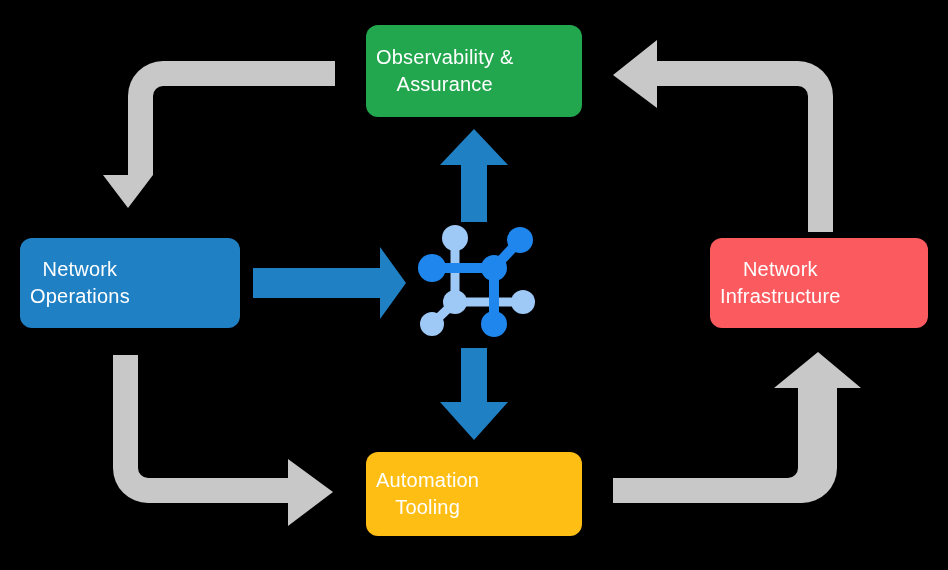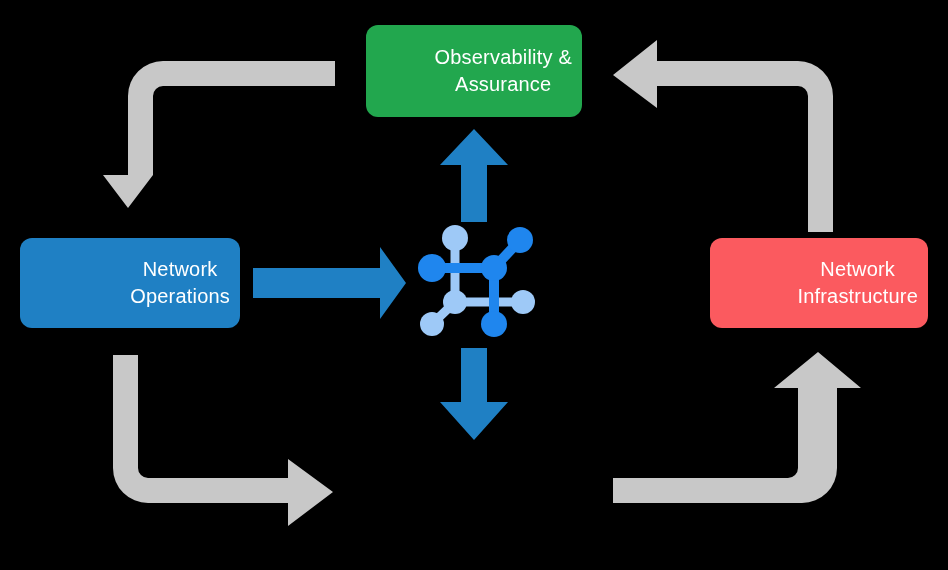--- a/index.html
+++ b/index.html
@@ -25,21 +25,21 @@
     top: 0;
     left: 0;
     width: 948px;
     height: 570px;
   }
   .node-box {
     position: absolute;
     border-radius: 12px;
     display: flex;
     align-items: center;
-    justify-content: flex-end;
+    justify-content: flex-start;
     text-align: center;
     color: #ffffff;
     font-size: 20px;
     line-height: 1.35;
     font-weight: 400;
     letter-spacing: 0.2px;
     box-sizing: border-box;
     padding: 6px 10px;
     user-select: none;
   }
@@ -130,14 +130,18 @@
   <div class="node-box" id="box-network-operations" style="background:#1f80c4">
     <span class="node-label">Network
 Operations</span>
   </div>
 
   <div class="node-box" id="box-network-infrastructure" style="background:#fb5a5f">
     <span class="node-label">Network
 Infrastructure</span>
   </div>
 
+  <div class="node-box" id="box-automation-tooling" style="background:#ffbe14">
+    <span class="node-label">Automation
+Tooling</span>
+  </div>
 
 </div>
 
 </body></html>

